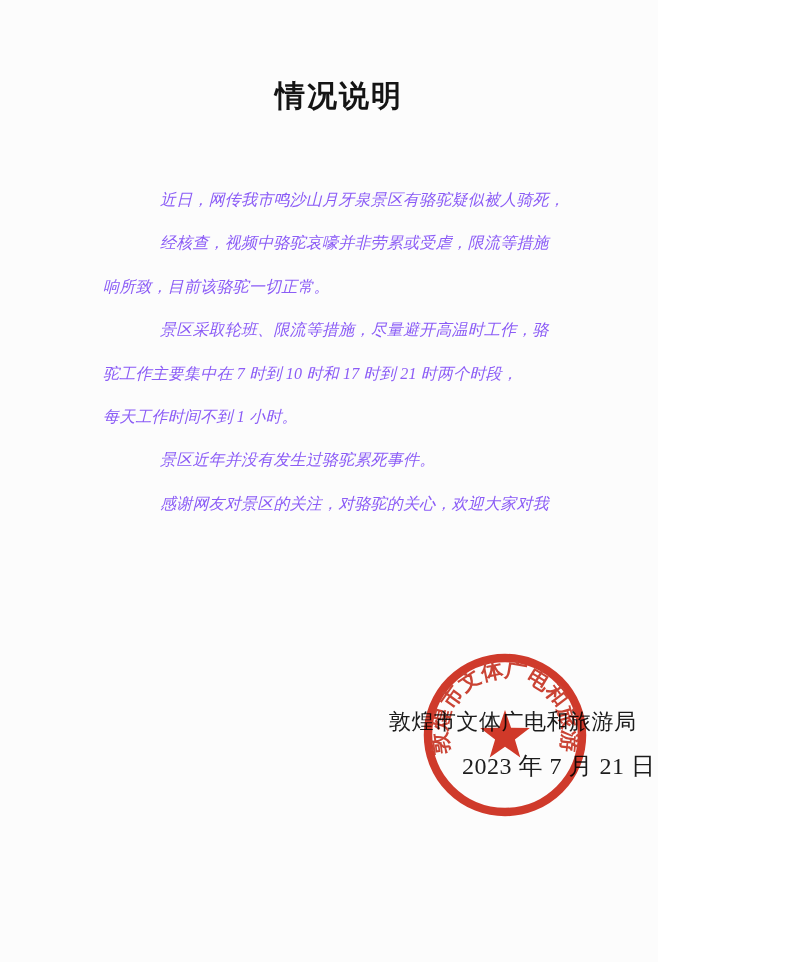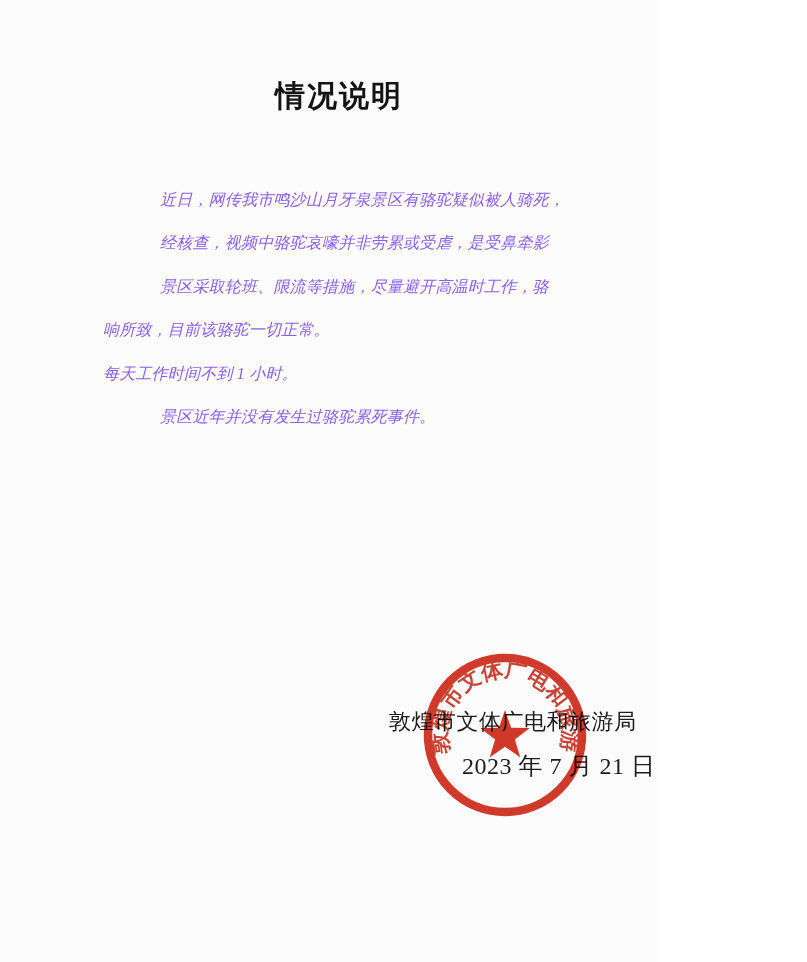--- a/index.html
+++ b/index.html
@@ -77,25 +77,27 @@
 </style>
 </head>
 <body>
 
 <div class="page">
 
   <h1 class="title">情况说明</h1>
 
   <div class="doc-body" id="body-lines">
       <div class="line indent">近日，网传我市鸣沙山月牙泉景区有骆驼疑似被人骑死，</div>
-      <div class="line indent">经核查，视频中骆驼哀嚎并非劳累或受虐，是受鼻牵影</div>
+      <div class="line indent">经核查，视频中骆驼哀嚎并非劳累或受虐，限流等措施</div>
+      <div class="line">响所致，目前该骆驼一切正常。</div>
       <div class="line indent">景区采取轮班、限流等措施，尽量避开高温时工作，骆</div>
-      <div class="line">响所致，目前该骆驼一切正常。</div>
+      <div class="line">驼工作主要集中在 7 时到 10 时和 17 时到 21 时两个时段，</div>
       <div class="line">每天工作时间不到 1 小时。</div>
       <div class="line indent">景区近年并没有发生过骆驼累死事件。</div>
+      <div class="line indent">感谢网友对景区的关注，对骆驼的关心，欢迎大家对我</div>
     </div>
 
   <div class="sig-org">敦煌市文体广电和旅游局</div>
 
   <div class="sig-date">2023 年 7 月 21 日</div>
 
   <div class="stamp">
     <svg viewBox="0 0 192 192" xmlns="http://www.w3.org/2000/svg">
       <circle class="seal-ring" cx="96" cy="96" r="77"></circle>
       <polygon class="seal-star" points="96,71 102.1,88.7 120.8,89.1 105.9,100.5 111.3,118.4 96,107.7 80.7,118.4 86.1,100.5 71.2,89.1 89.9,88.7"></polygon>

